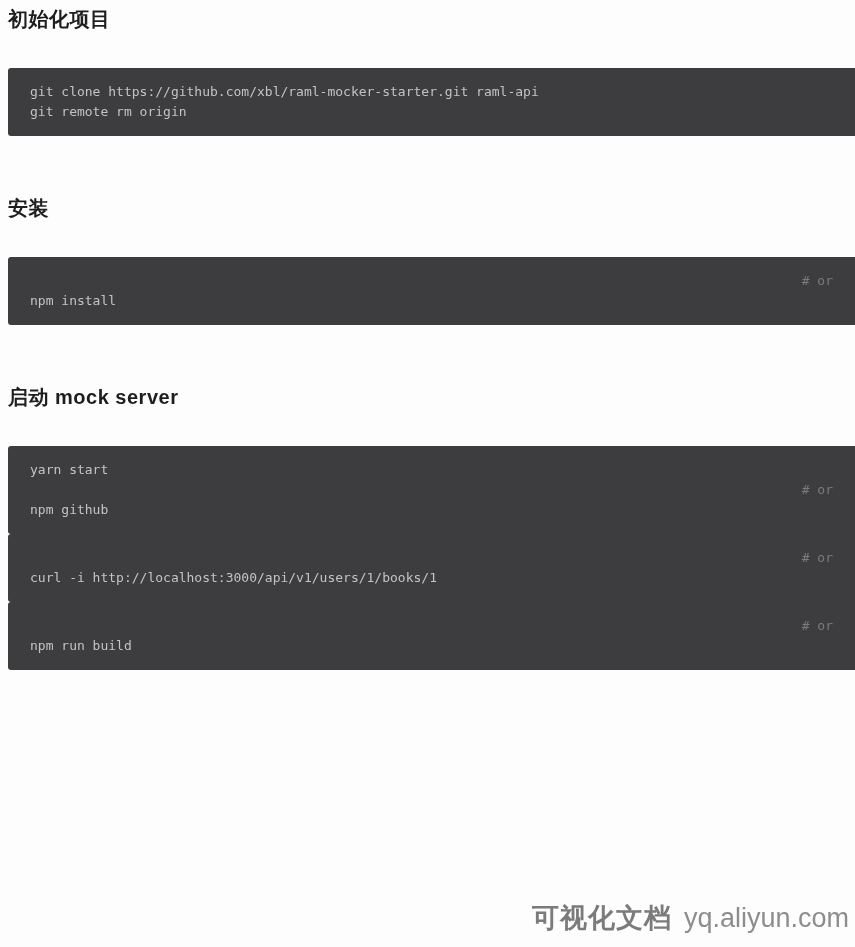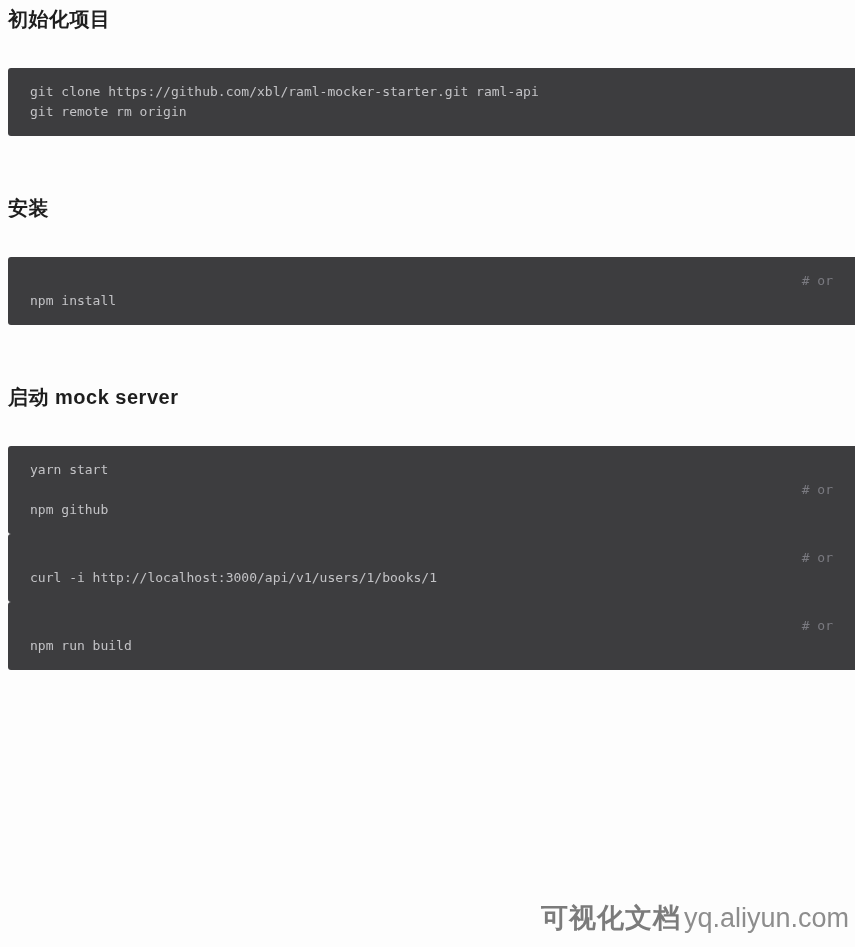--- a/index.html
+++ b/index.html
@@ -55,21 +55,21 @@
     user-select: none;
   }
   .watermark .brand {
     font-weight: bold;
     color: var(--watermark-brand, #7b7b7b);
     letter-spacing: 1px;
   }
   .watermark .url {
     font-weight: normal;
     color: var(--watermark-url, #8d8d8d);
-    margin-left: 3px;
+    margin-left: 12px;
   }
 </style>
 </head>
 <body>
 
 <main>
   <section>
     <h2 class="section-heading">初始化项目</h2>
     <pre class="code-block"><span class="code-line">git clone https://github.com/xbl/raml-mocker-starter.git raml-api</span><span class="code-line">git remote rm origin</span></pre>
   </section>

